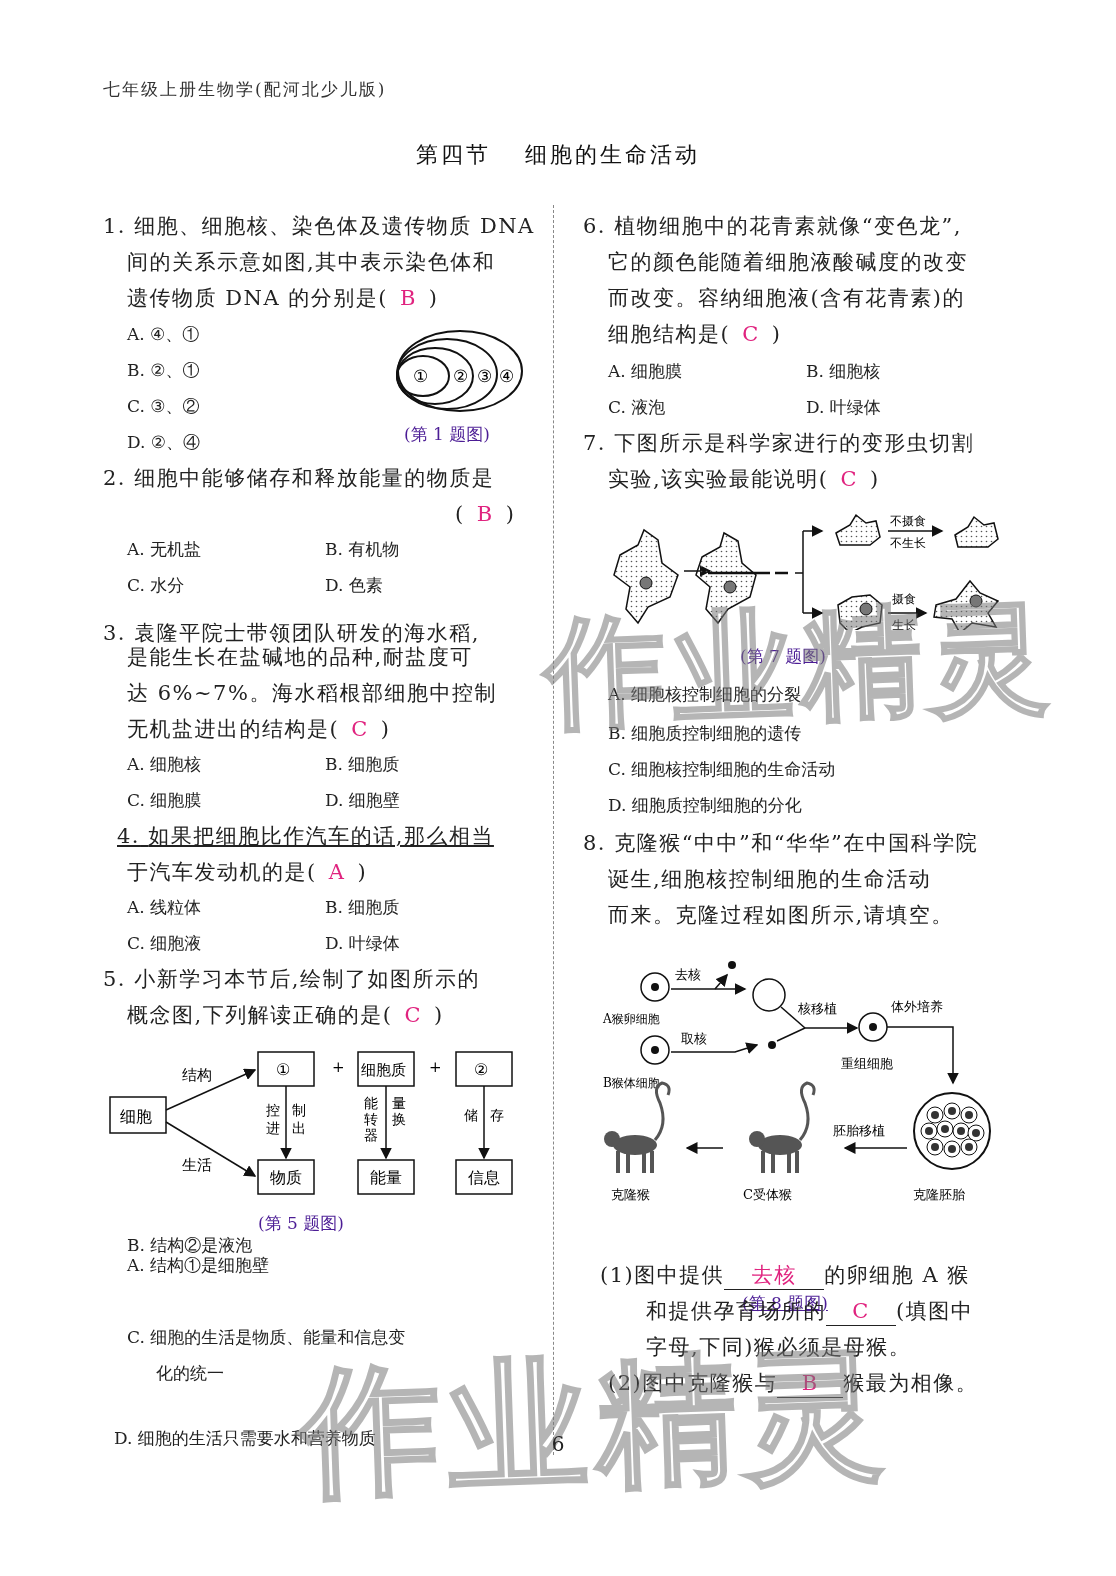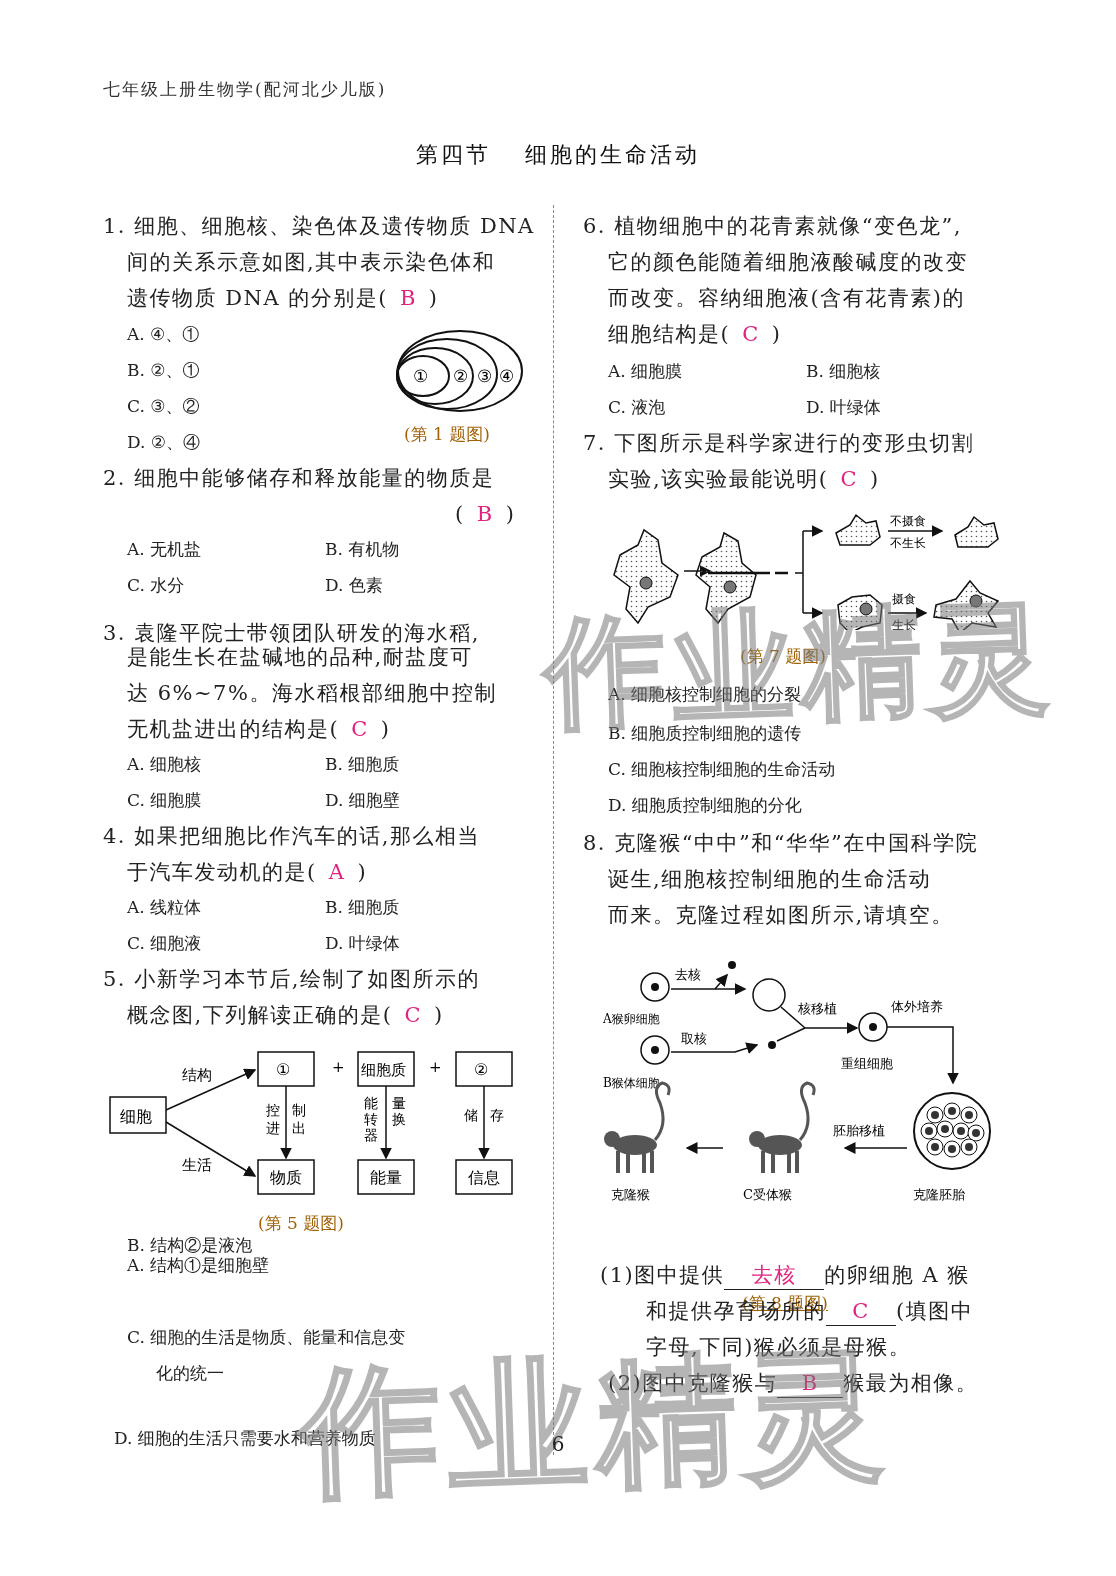--- a/index.html
+++ b/index.html
@@ -6,21 +6,21 @@
   body { width:1116px; height:1576px; position:relative; overflow:hidden;
          font-family:"DejaVu Serif","Liberation Serif",serif; color:#222; }
   .abs { position:absolute; }
   .header { left:103px; top:78px; font-size:17px; letter-spacing:2px; color:#333; }
   .title { left:0; width:1116px; top:140px; text-align:center; font-size:22px; letter-spacing:3px; color:#111; }
   .title .gap { display:inline-block; width:34px; }
   .divider { left:553px; top:205px; height:1250px; border-left:1.5px dashed #888; }
   .line { position:absolute; font-size:21px; line-height:36px; white-space:nowrap; letter-spacing:1.5px; }
   .ans { color:#e0237f; display:inline-block; padding:0 12px; }
   .opt { position:absolute; font-size:17px; line-height:36px; white-space:nowrap; }
-  .caption { position:absolute; font-size:17px; color:#a16207; white-space:nowrap; }
+  .caption { position:absolute; font-size:17px; color:#4c1d95; white-space:nowrap; }
   .blank { display:inline-block; border-bottom:1.5px solid #222; text-align:center; color:#e0237f; line-height:28px; }
   .pagenum { left:0; width:1116px; top:1432px; text-align:center; font-size:20px; }
   .watermark { position:absolute; font-family:"DejaVu Sans",sans-serif; font-weight:bold; color:transparent;
                -webkit-text-stroke:2.5px rgba(120,120,120,0.55); letter-spacing:8px; transform:rotate(-2deg); white-space:nowrap; }
   svg text { font-family:"DejaVu Serif","Liberation Serif",serif; }
 </style>
 </head>
 <body>
 
 <div class="abs header">七年级上册生物学(配河北少儿版)</div>
@@ -64,21 +64,21 @@
   <div class="line" style="left:127px;top:639px;">是能生长在盐碱地的品种,耐盐度可</div>
   <div class="line" style="left:127px;top:675px;">达 6%~7%。海水稻根部细胞中控制</div>
   <div class="line" style="left:127px;top:711px;"><span>无机盐进出的结构是(</span><span class="ans">C</span><span>)</span></div>
   <div class="opt" style="left:127px;top:746px;">A. 细胞核</div>
   <div class="opt" style="left:325px;top:746px;">B. 细胞质</div>
   <div class="opt" style="left:127px;top:782px;">C. 细胞膜</div>
   <div class="opt" style="left:325px;top:782px;">D. 细胞壁</div>
 </div>
 
 <div>
-  <div class="line" style="left:103px;top:818px;"><span>4.</span> <span>如果把细胞比作汽车的话,那么相当</span></div>
+  <div class="line" style="left:117px;top:818px;text-decoration:underline;"><span>4.</span> <span>如果把细胞比作汽车的话,那么相当</span></div>
   <div class="line" style="left:127px;top:854px;"><span>于汽车发动机的是(</span><span class="ans">A</span><span>)</span></div>
   <div class="opt" style="left:127px;top:889px;">A. 线粒体</div>
   <div class="opt" style="left:325px;top:889px;">B. 细胞质</div>
   <div class="opt" style="left:127px;top:925px;">C. 细胞液</div>
   <div class="opt" style="left:325px;top:925px;">D. 叶绿体</div>
 </div>
 
 <div>
   <div class="line" style="left:103px;top:961px;"><span>5.</span> <span>小新学习本节后,绘制了如图所示的</span></div>
   <div class="line" style="left:127px;top:997px;"><span>概念图,下列解读正确的是(</span><span class="ans">C</span><span>)</span></div>

